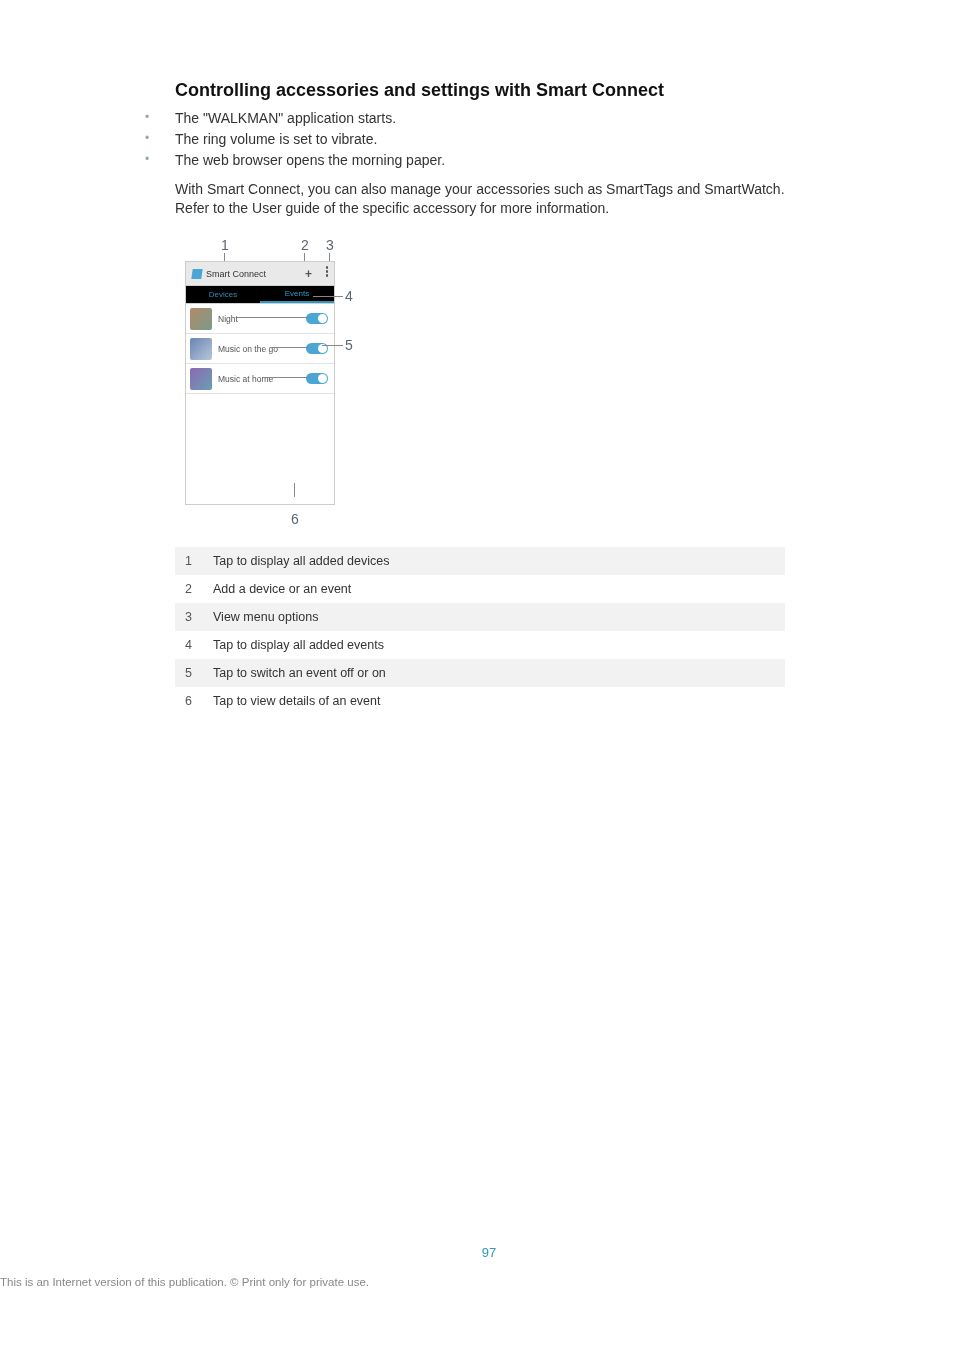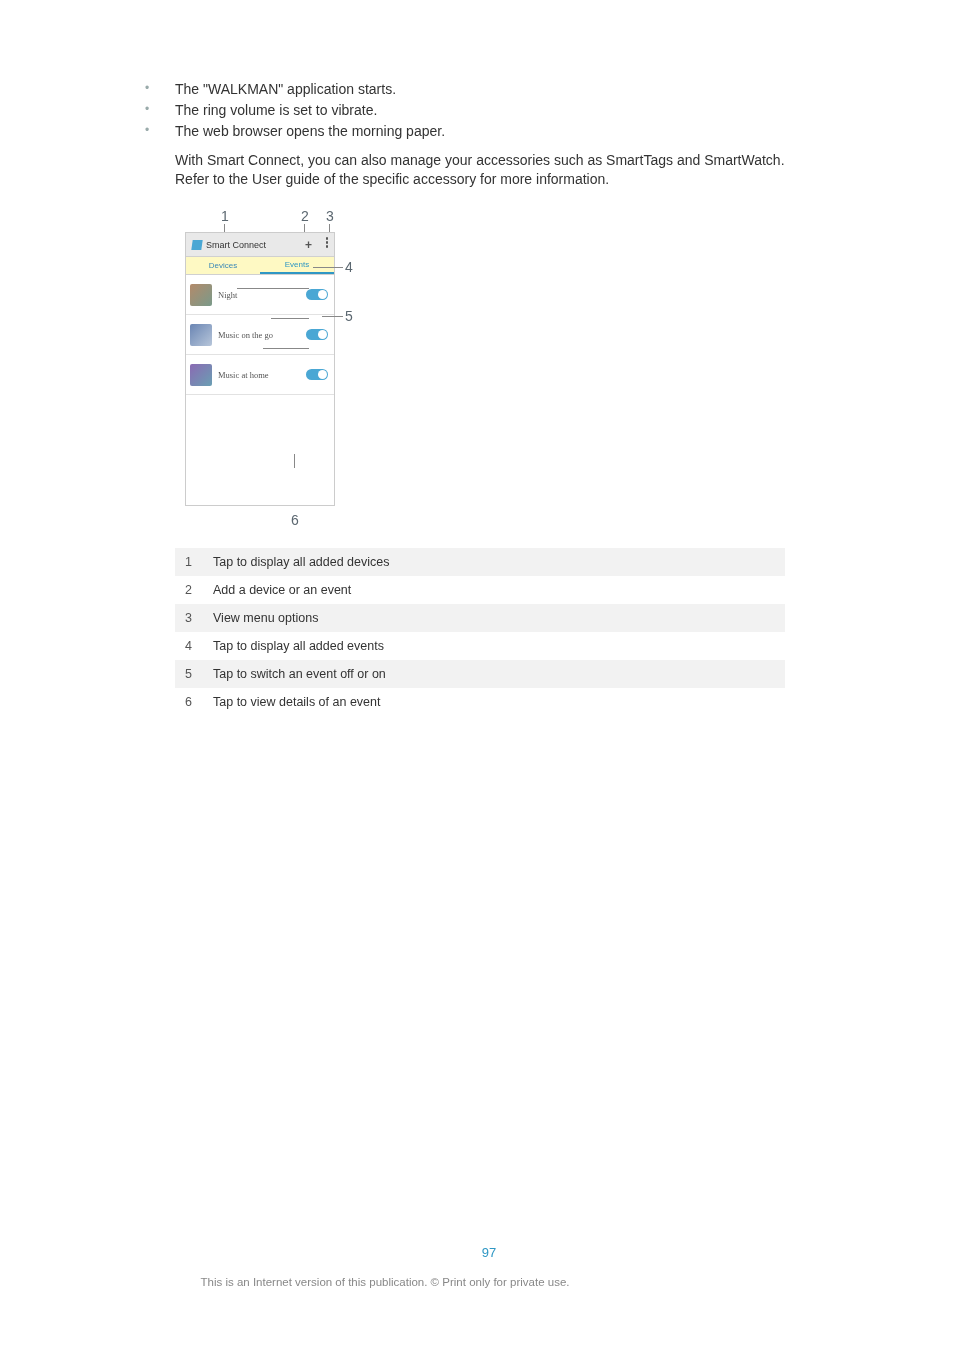--- a/index.html
+++ b/index.html
@@ -109,37 +109,36 @@
     position:absolute; right:6px; top:4px;
     display:flex; flex-direction:column; gap:1.5px;
   }
   .dots-ic span { width:2.5px; height:2.5px; background:#555; border-radius:50%; display:block; }
   .phone-tabs {
     height:18px;
     display:flex;
     font-size:8px;
     color:#3a88b7;
     border-bottom:1px solid #d0d0d0;
-    background:#fef9c3;
+    background:#000000;
     justify-content:space-between;
   }
   .phone-tabs div {
     flex:1; display:flex; align-items:center; justify-content:center;
   }
   .phone-list { }
   .row {
-    height:40px;
+    height:30px;
     display:flex;
     align-items:center;
     border-bottom:1px solid #e2e2e2;
     font-size:8.5px;
     color:#555;
     position:relative;
     background:#fff;
-    font-family:Liberation Serif, serif;
   }
   .row .thumb {
     width:22px; height:22px; margin:0 6px 0 4px;
     background:#8aa; border-radius:2px;
   }
   .row .thumb.a { background: linear-gradient(135deg,#b38a6a,#7a9a8a); }
   .row .thumb.b { background: linear-gradient(135deg,#6a85b3,#b7c6da); }
   .row .thumb.c { background: linear-gradient(135deg,#8a6ab3,#6a9fb3); }
   .toggle {
     position:absolute; right:6px;
@@ -194,31 +193,31 @@
     bottom:90px;
     left:12px; width:954px;
     text-align:center;
     color:#2f97c4;
     font-size:13px;
   }
   .footer-note {
     position:absolute;
     bottom:62px;
     left:0; width:770px;
-    text-align:center;
     color:#888;
     font-size:11.5px;
   }
 </style>
 </head>
 <body>
 
 <div class="page">
 
 
+  <h2 class="subheading">Controlling accessories and settings with Smart Connect</h2>
 
 
   <ul class="bullets">
     <li><span class="txt">The "WALKMAN" application starts.</span></li>
     <li><span class="txt">The ring volume is set to vibrate.</span></li>
     <li><span class="txt">The web browser opens the morning paper.</span></li>
   </ul>
 
   <p class="body">With Smart Connect, you can also manage your accessories such as SmartTags and SmartWatch. Refer to the User guide of the specific accessory for more information.</p>
 

